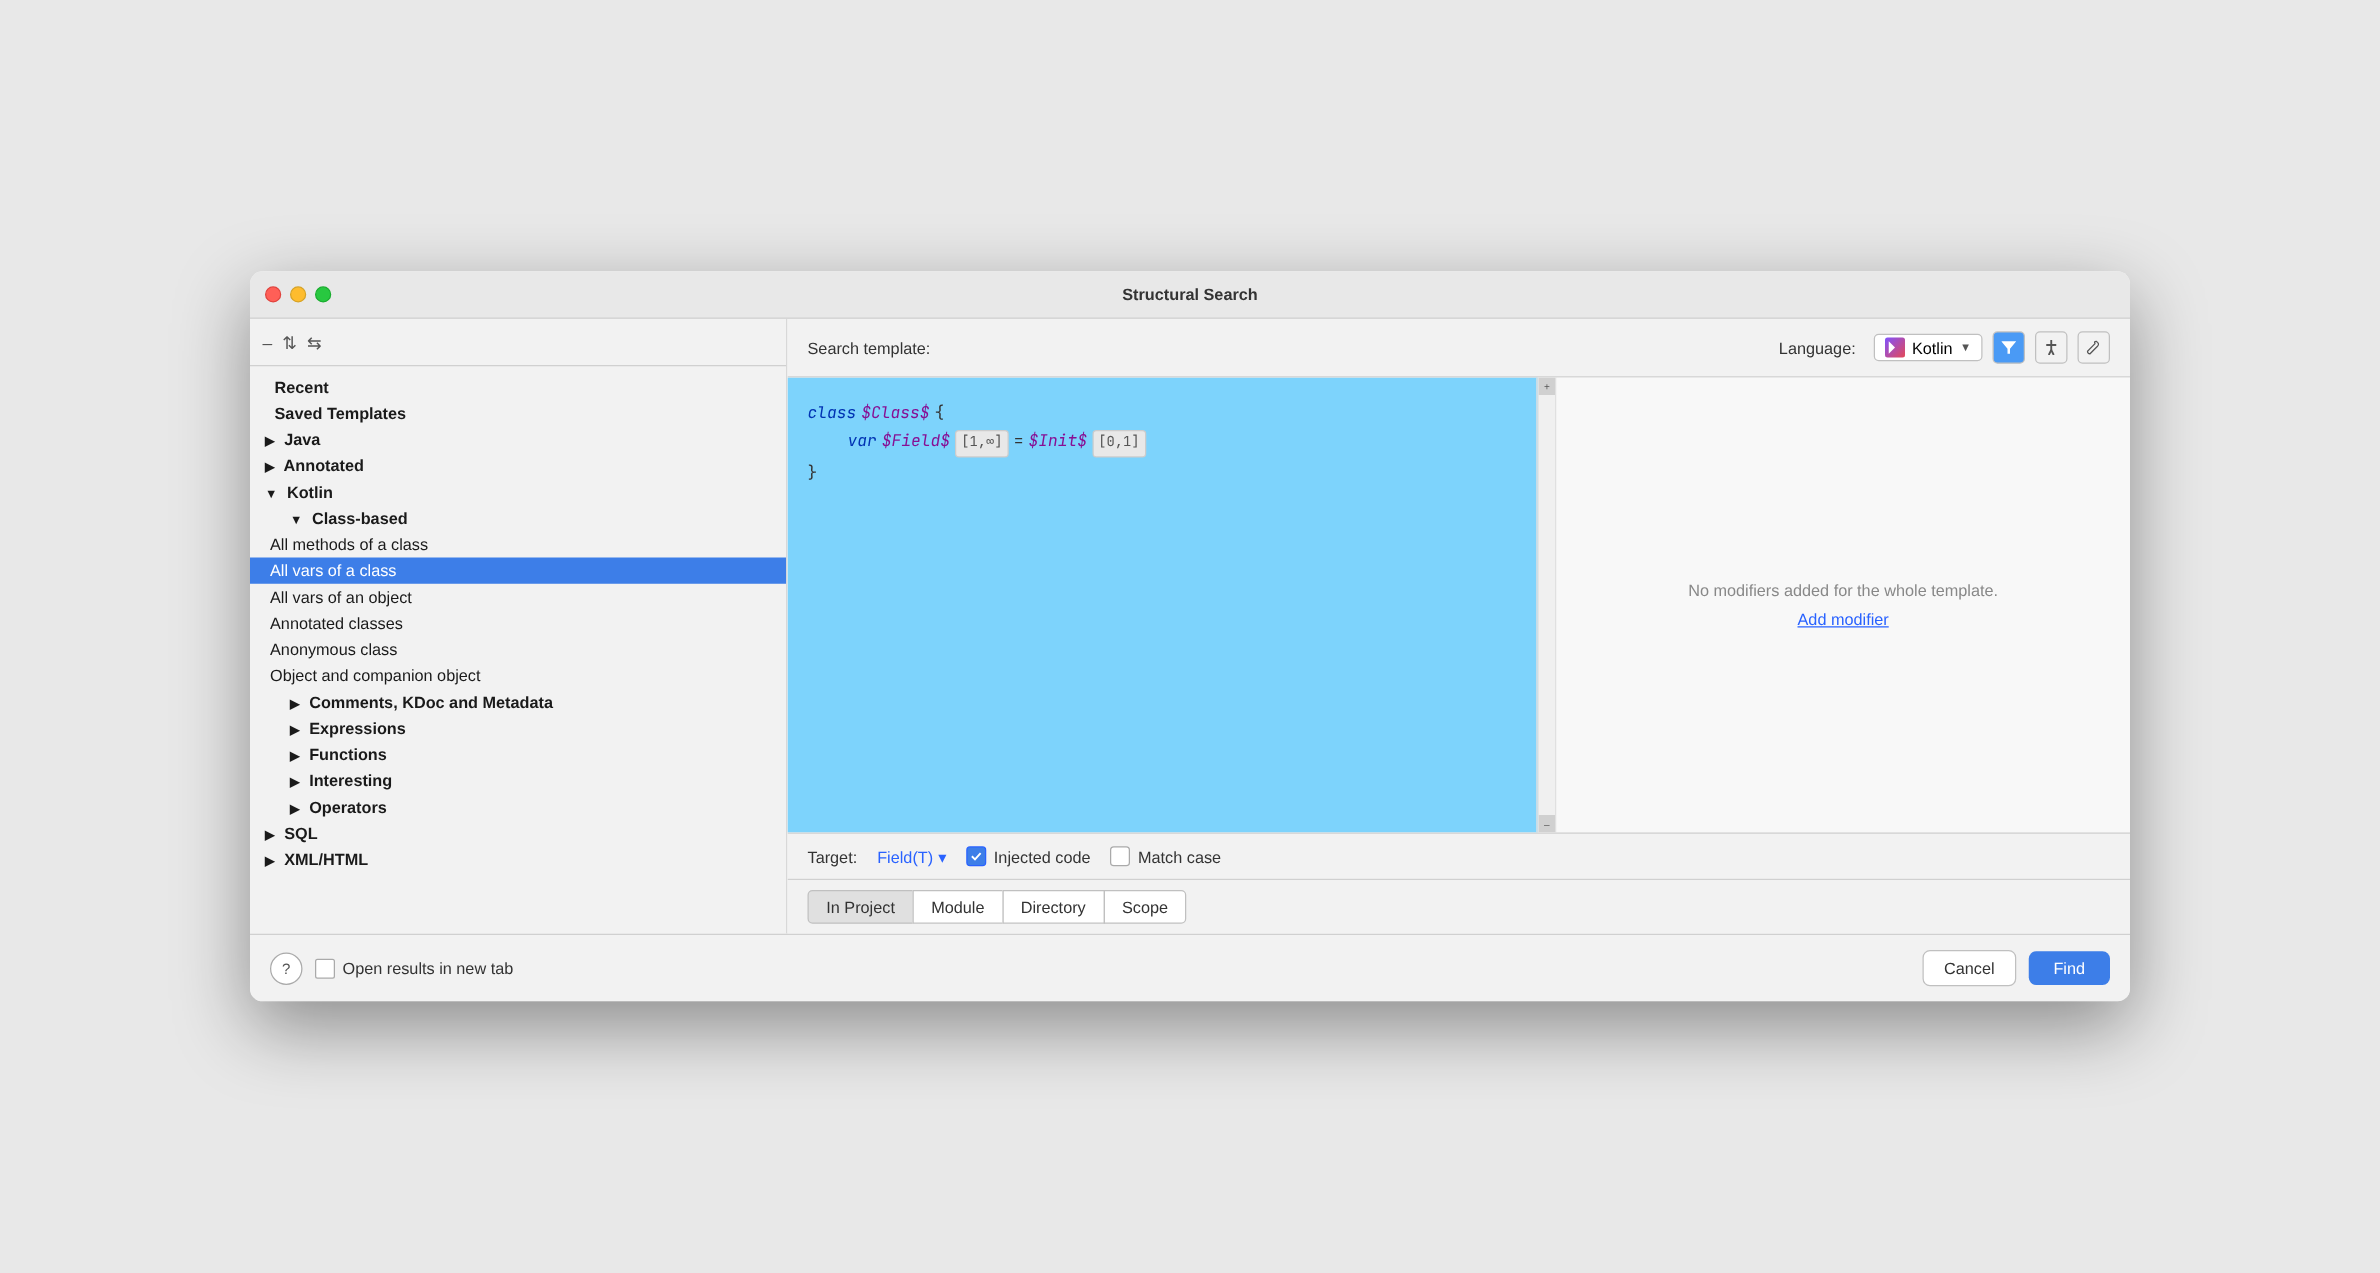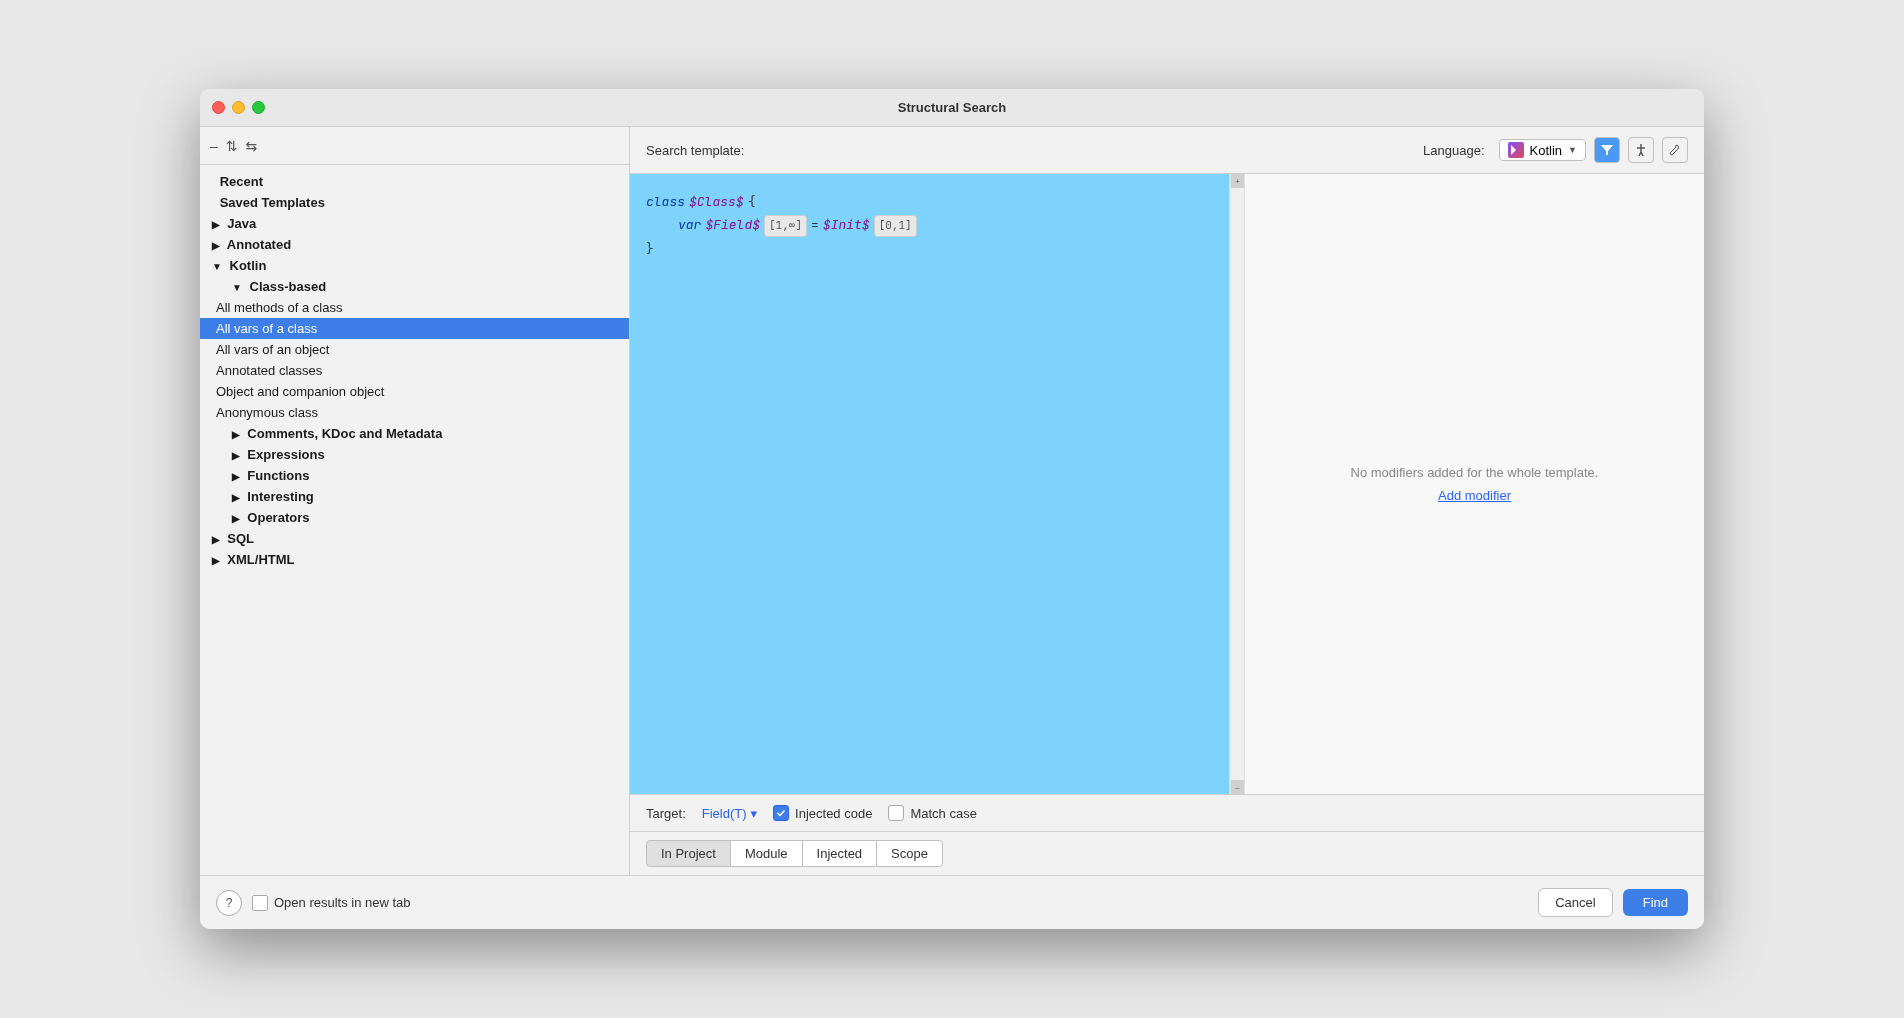--- a/index.html
+++ b/index.html
@@ -9,21 +9,21 @@
       background: #e8e8e8;
       display: flex;
       justify-content: center;
       align-items: center;
       width: 1904px;
       height: 1018px;
       overflow: hidden;
     }
     .dialog {
       width: 1504px;
-      height: 840px;
+      height: 584px;
       background: #f2f2f2;
       border-radius: 10px;
       box-shadow: 0 20px 60px rgba(0,0,0,0.4);
       display: flex;
       flex-direction: column;
       overflow: hidden;
     }
     .title-bar {
       background: #e8e8e8;
       height: 38px;
@@ -443,25 +443,25 @@
 
         <div class="tree-item level-2">
           <span>All vars of an object</span>
         </div>
 
         <div class="tree-item level-2">
           <span>Annotated classes</span>
         </div>
 
         <div class="tree-item level-2">
+          <span>Anonymous class</span>
+        </div>
+
+        <div class="tree-item level-2">
           <span>Object and companion object</span>
-        </div>
-
-        <div class="tree-item level-2">
-          <span>Anonymous class</span>
         </div>
 
         <div class="tree-item level-1 group">
           <span class="tree-chevron">▶</span>
           <span>Comments, KDoc and Metadata</span>
         </div>
 
         <div class="tree-item level-1 group">
           <span class="tree-chevron">▶</span>
           <span>Expressions</span>
@@ -579,21 +579,21 @@
       </div>
 
       <div class="scope-bar">
         <div class="scope-tab active">
           <span>In Project</span>
         </div>
         <div class="scope-tab">
           <span>Module</span>
         </div>
         <div class="scope-tab">
-          <span>Injected</span>
+          <span>Directory</span>
         </div>
         <div class="scope-tab">
           <span>Scope</span>
         </div>
       </div>
     </div>
   </div>
 
   <div class="bottom-bar">
     <div class="help-btn">

